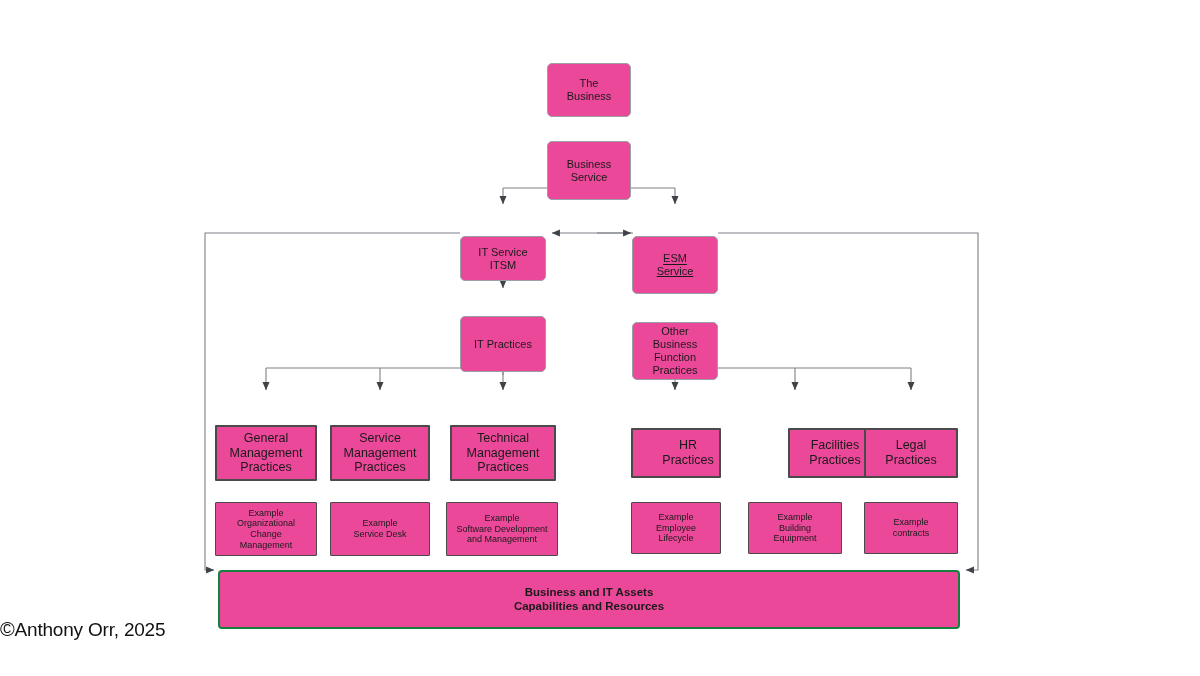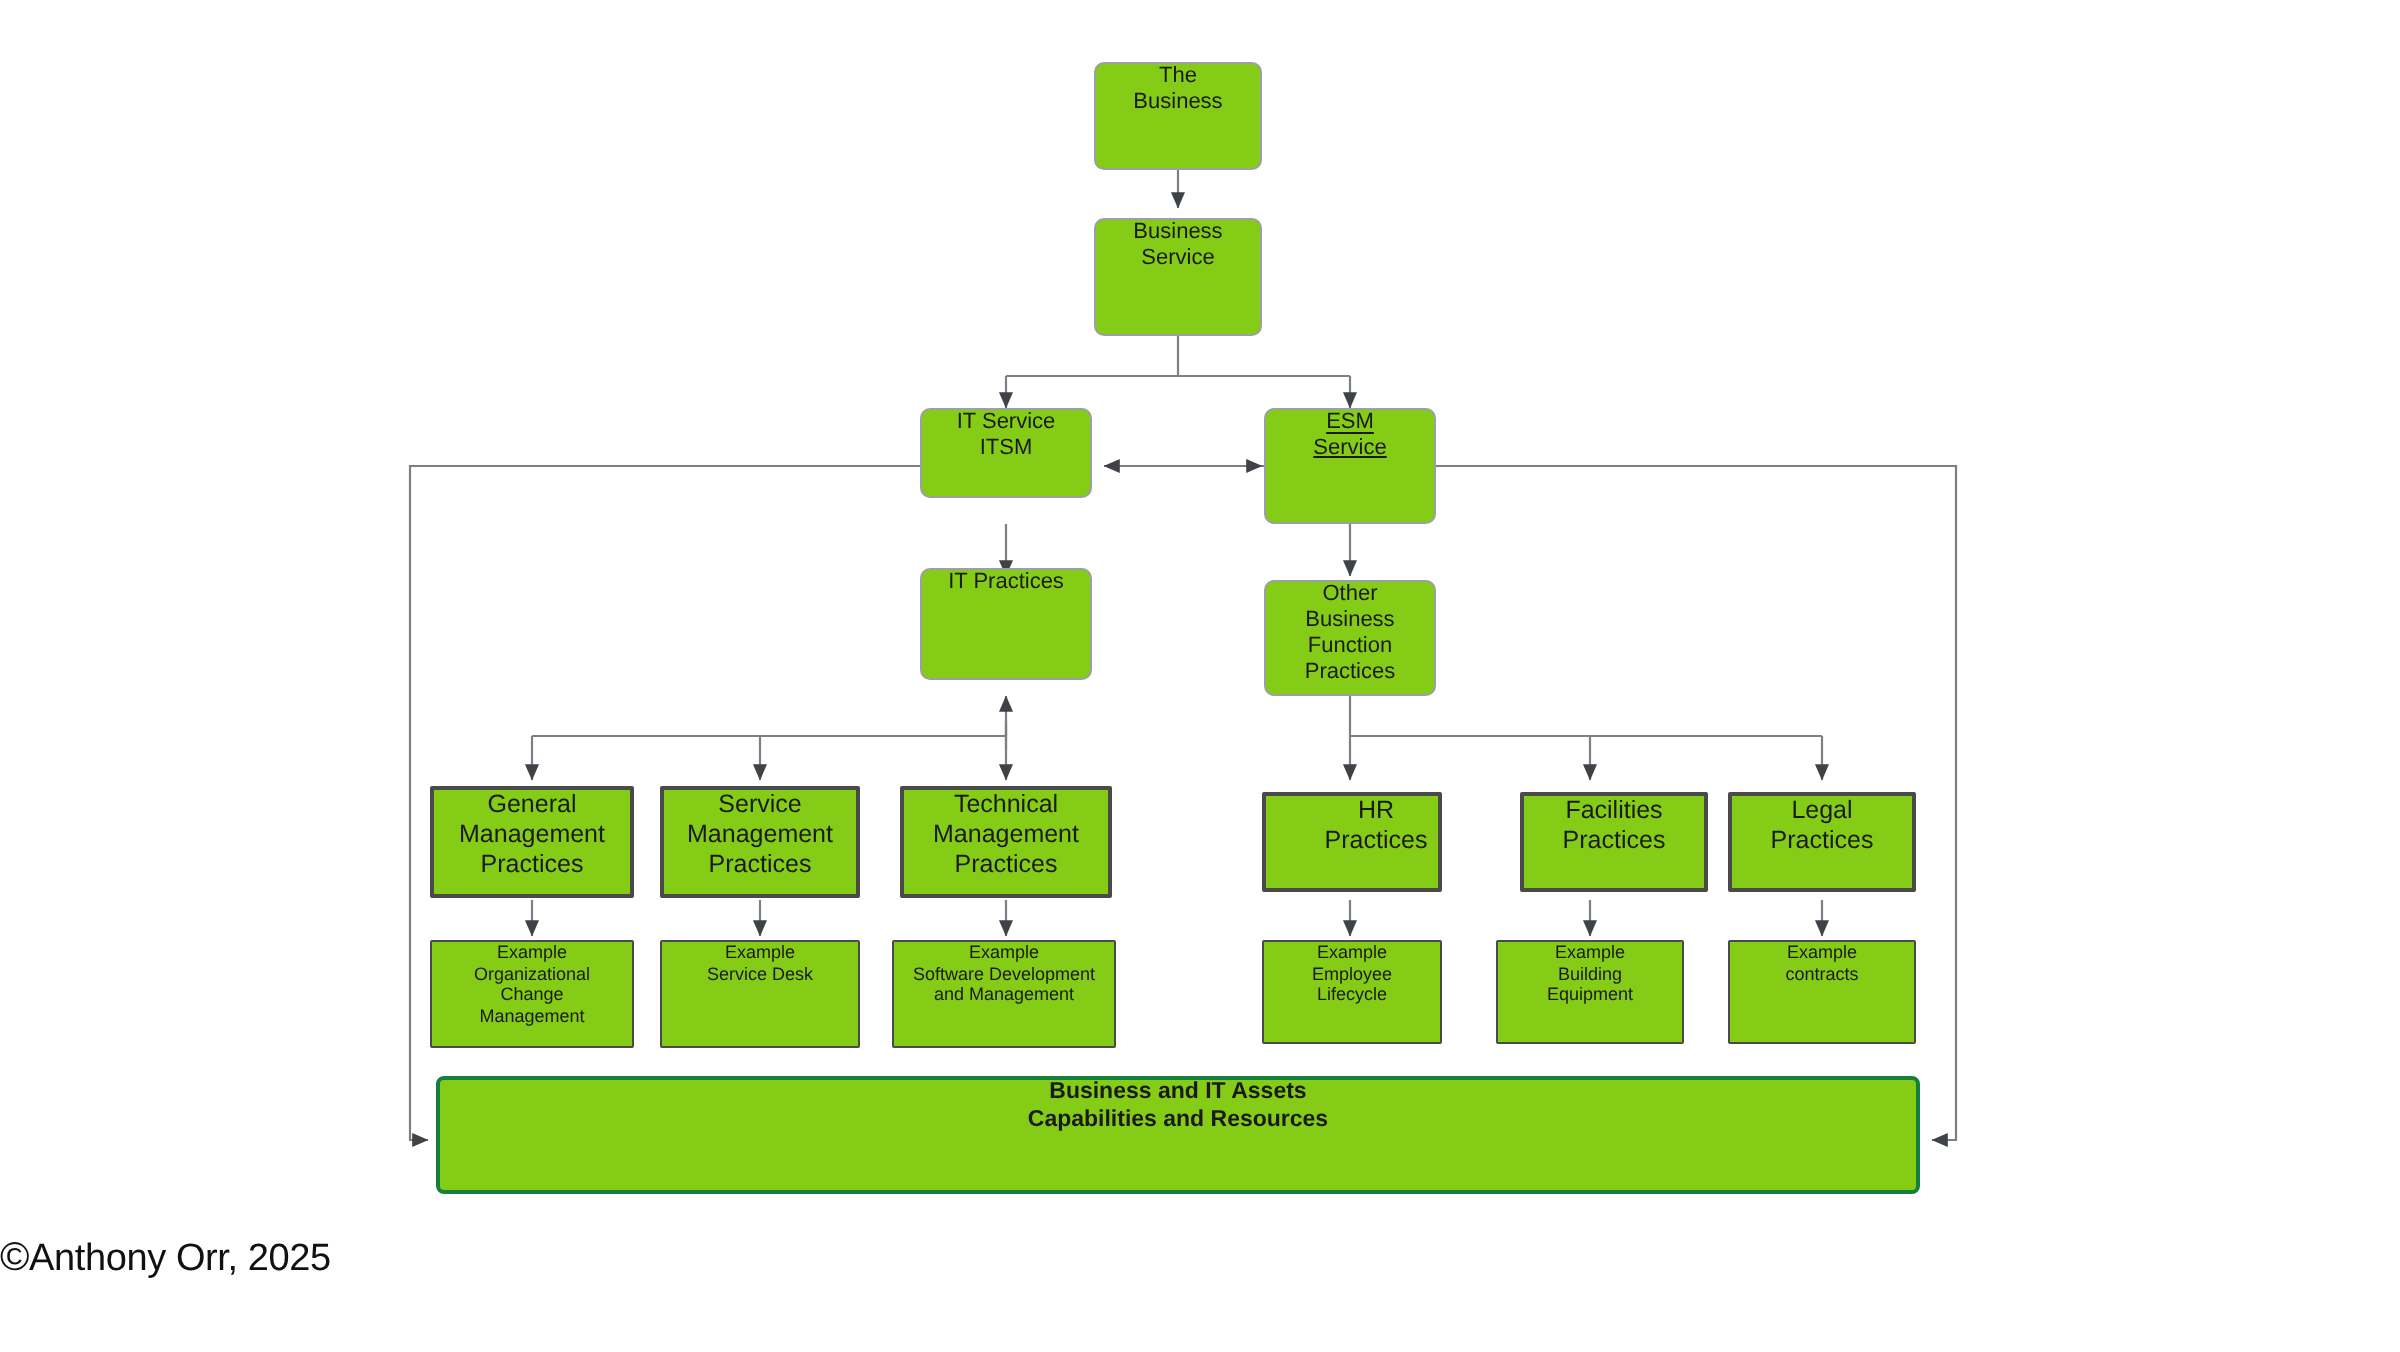--- a/index.html
+++ b/index.html
@@ -6,23 +6,24 @@
   body{
     width:1200px;height:676px;overflow:hidden;
     font-family:"Liberation Sans","DejaVu Sans",sans-serif;
     background:#ffffff;
   }
   #canvas{position:relative;width:1200px;height:676px;background:#ffffff;}
   svg.wires{position:absolute;left:0;top:0;width:1200px;height:676px;pointer-events:none;}
 
   .node{
     position:absolute;box-sizing:border-box;
-    display:flex;align-items:flex-start;justify-content:center;
-    text-align:center;background:#84cc16;color:#1a1a1a;
+    display:flex;align-items:center;justify-content:center;
+    text-align:center;background:#ec4899;color:#1a1a1a;
     line-height:1.18;
+    margin-top:32px;
   }
   
   .tier-a{border:1px solid #9aa0a6;border-radius:5px;font-size:11px;}
   
   .tier-b{border:2px solid #4a4a4a;border-radius:1px;font-size:12.5px;}
   
   .tier-c{border:1px solid #4a4a4a;border-radius:1px;font-size:9px;}
   
   .tier-d{border:2px solid #15803d;border-radius:4px;font-size:11.5px;font-weight:bold;}
 
@@ -167,21 +168,21 @@
     </span>
   </div>
 
   <div class="node tier-b" style="left:631px;top:396px;width:90px;height:50px;padding-left:24px;">
     <span class="lines">
       <span>HR</span>
       <span>Practices</span>
     </span>
   </div>
 
-  <div class="node tier-b" style="left:760px;top:396px;width:94px;height:50px;">
+  <div class="node tier-b" style="left:788px;top:396px;width:94px;height:50px;">
     <span class="lines">
       <span>Facilities</span>
       <span>Practices</span>
     </span>
   </div>
 
   <div class="node tier-b" style="left:864px;top:396px;width:94px;height:50px;">
     <span class="lines">
       <span>Legal</span>
       <span>Practices</span>

